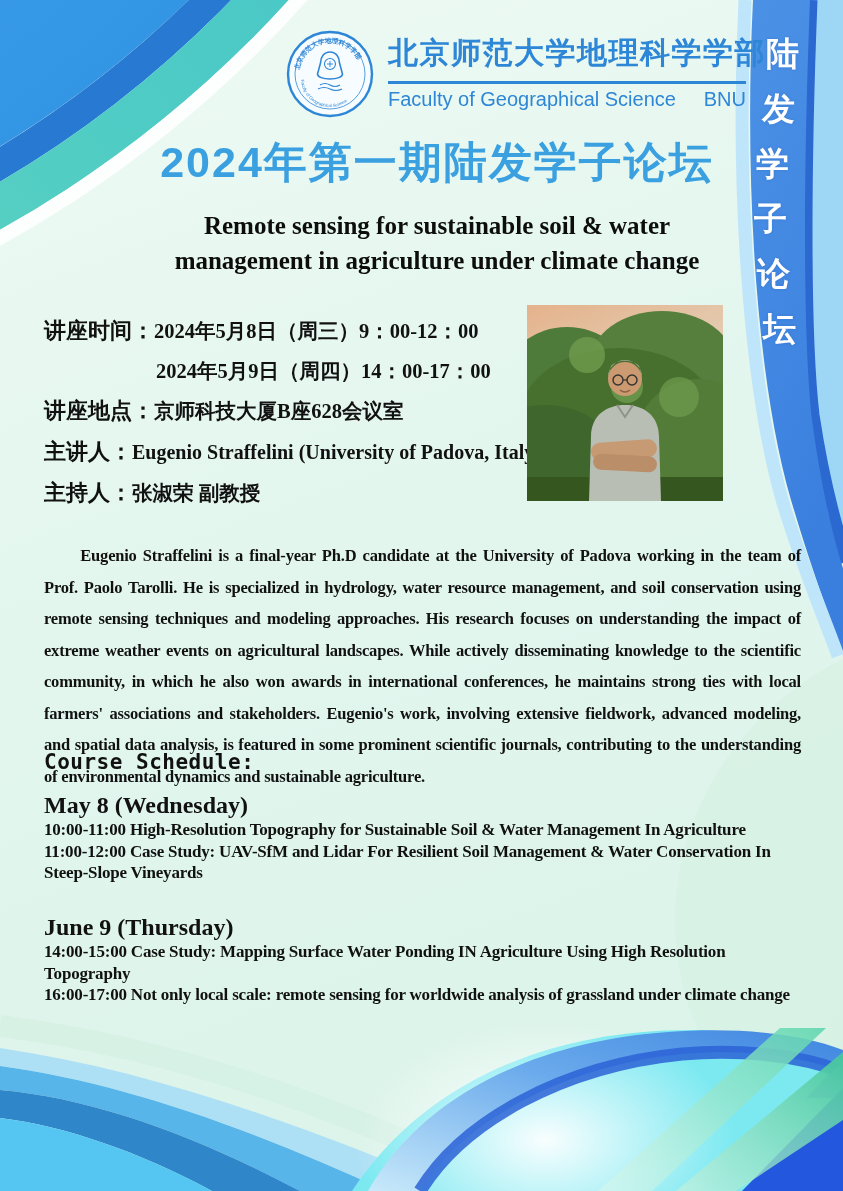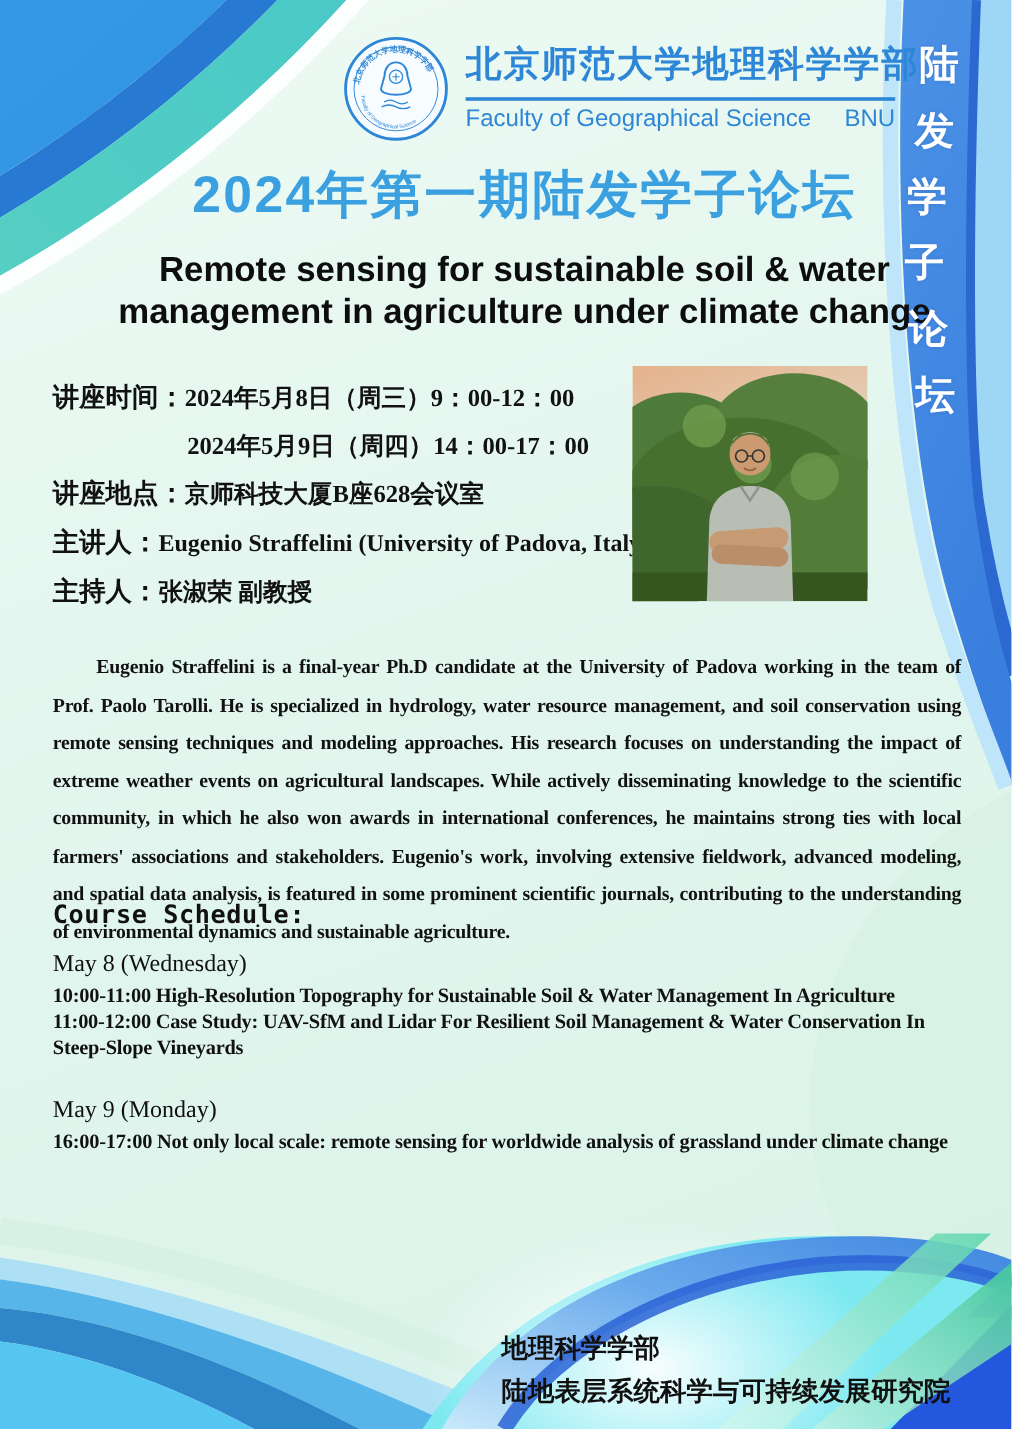--- a/index.html
+++ b/index.html
@@ -18,22 +18,22 @@
           font-size:30px;color:#2e86d6;letter-spacing:1.5px;white-space:nowrap;}
   .org-divider{width:358px;height:2.5px;background:#2e86d6;margin:7px 0 4px 0;}
   .org-en-row{display:flex;justify-content:space-between;width:358px;align-items:baseline;}
   .org-en{font-size:20px;color:#2e86d6;}
   .org-abbr{font-size:20px;color:#2e86d6;}
 
   
   .title-zh{left:34px;top:134px;width:806px;text-align:center;
     font-size:43px;font-weight:700;color:#3aa0e0;letter-spacing:2px;}
   .title-en{left:34px;top:208px;width:806px;text-align:center;
-    font-family:Liberation Sans, sans-serif;font-weight:700;
-    font-size:29px;line-height:35px;color:#0d0d0d;}
+    font-family:Liberation Serif, serif;font-weight:700;
+    font-size:25px;line-height:35px;color:#0d0d0d;}
 
   
   .details{left:44px;top:316px;width:560px;}
   .d-row{display:flex;align-items:baseline;margin-bottom:11px;}
   .d-label{font-weight:700;font-size:22px;color:#111;white-space:nowrap;}
   .d-val{font-family:"Liberation Serif","DejaVu Serif",serif;font-weight:600;
          font-size:20.5px;color:#111;white-space:nowrap;}
   .d-indent{margin-left:112px;}
 
   
@@ -43,21 +43,21 @@
   .ks-heading{left:44px;top:506px;font-family:"DejaVu Sans Mono","Liberation Mono",monospace;
     font-weight:700;font-size:21px;color:#111;letter-spacing:0.5px;}
   .bio{left:44px;top:540px;width:757px;text-align:justify;
     font-family:"Liberation Serif","DejaVu Serif",serif;font-weight:700;
     font-size:16.5px;line-height:31.5px;letter-spacing:-0.2px;color:#111;text-indent:2.2em;}
 
   
   .cs-heading{left:44px;top:750px;font-family:"DejaVu Sans Mono","Liberation Mono",monospace;
     font-weight:700;font-size:21px;color:#111;letter-spacing:0.5px;}
   .day-h{position:absolute;font-family:"Liberation Serif","DejaVu Serif",serif;
-    font-weight:400;font-size:20px;color:#111;}
+    font-weight:700;font-size:24px;color:#111;}
   .day1-h{left:44px;top:792px;}
   .day2-h{left:44px;top:914px;}
   .items{position:absolute;width:762px;font-family:"Liberation Serif","DejaVu Serif",serif;
     font-weight:700;font-size:17px;line-height:21.5px;letter-spacing:-0.2px;color:#111;z-index:2;}
   .items1{left:44px;top:819px;}
   .items2{left:44px;top:941px;}
 
   
   .footer{left:418px;top:1106px;font-weight:700;font-size:22px;line-height:36px;color:#101010;}
 
@@ -229,29 +229,26 @@
   </svg>
 
   <div class="layer bio">Eugenio Straffelini is a final-year Ph.D candidate at the University of Padova working in the team of Prof. Paolo Tarolli. He is specialized in hydrology, water resource management, and soil conservation using remote sensing techniques and modeling approaches. His research focuses on understanding the impact of extreme weather events on agricultural landscapes. While actively disseminating knowledge to the scientific community, in which he also won awards in international conferences, he maintains strong ties with local farmers' associations and stakeholders. Eugenio's work, involving extensive fieldwork, advanced modeling, and spatial data analysis, is featured in some prominent scientific journals, contributing to the understanding of environmental dynamics and sustainable agriculture.</div>
 
   <div class="layer cs-heading">Course Schedule:</div>
   <div class="day-h day1-h">May 8 (Wednesday)</div>
   <div class="items items1">
     <div>10:00-11:00 High-Resolution Topography for Sustainable Soil &amp; Water Management In Agriculture</div>
     <div>11:00-12:00 Case Study: UAV-SfM and Lidar For Resilient Soil Management &amp; Water Conservation In Steep-Slope Vineyards</div>
   </div>
-  <div class="day-h day2-h">May 9 (Monday)</div>
+  <div class="day-h day2-h">June 9 (Thursday)</div>
   <div class="items items2">
+    <div>14:00-15:00 Case Study: Mapping Surface Water Ponding IN Agriculture Using High Resolution Topography</div>
     <div>16:00-17:00 Not only local scale: remote sensing for worldwide analysis of grassland under climate change</div>
   </div>
 
-  <div class="layer footer">
-    <div>地理科学学部</div>
-    <div>陆地表层系统科学与可持续发展研究院</div>
-  </div>
 
   <span class="side-char" style="left:766px;top:32px;">陆</span>
   <span class="side-char" style="left:762px;top:87px;">发</span>
   <span class="side-char" style="left:756px;top:142px;">学</span>
   <span class="side-char" style="left:754px;top:197px;">子</span>
   <span class="side-char" style="left:757px;top:252px;">论</span>
   <span class="side-char" style="left:763px;top:307px;">坛</span>
 
 </div>
 

